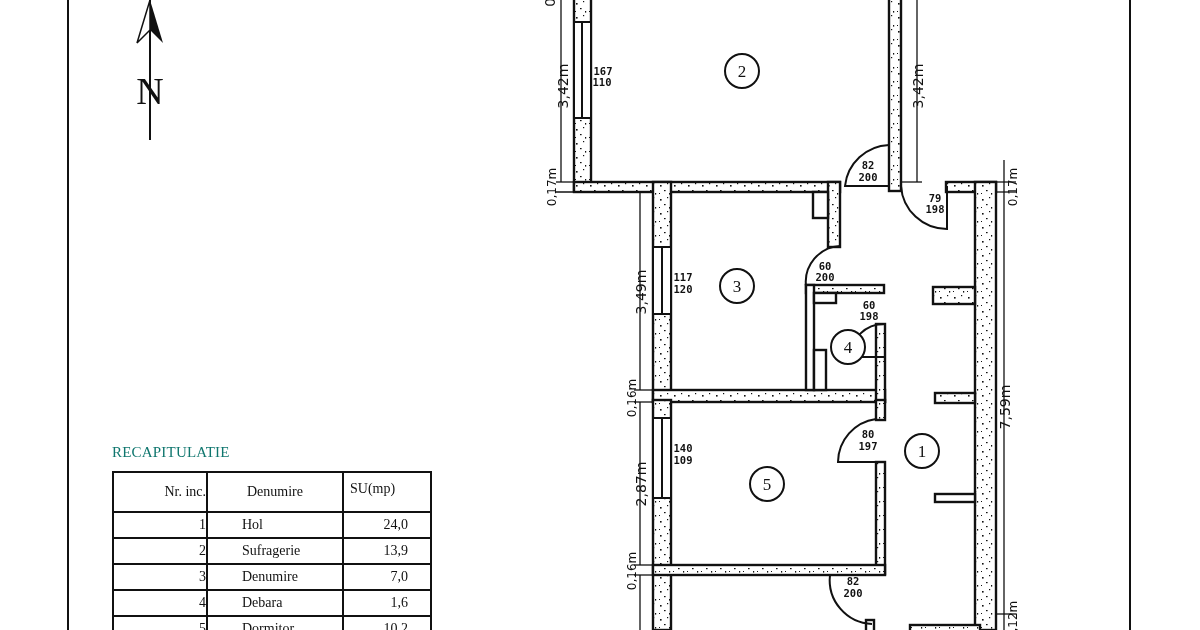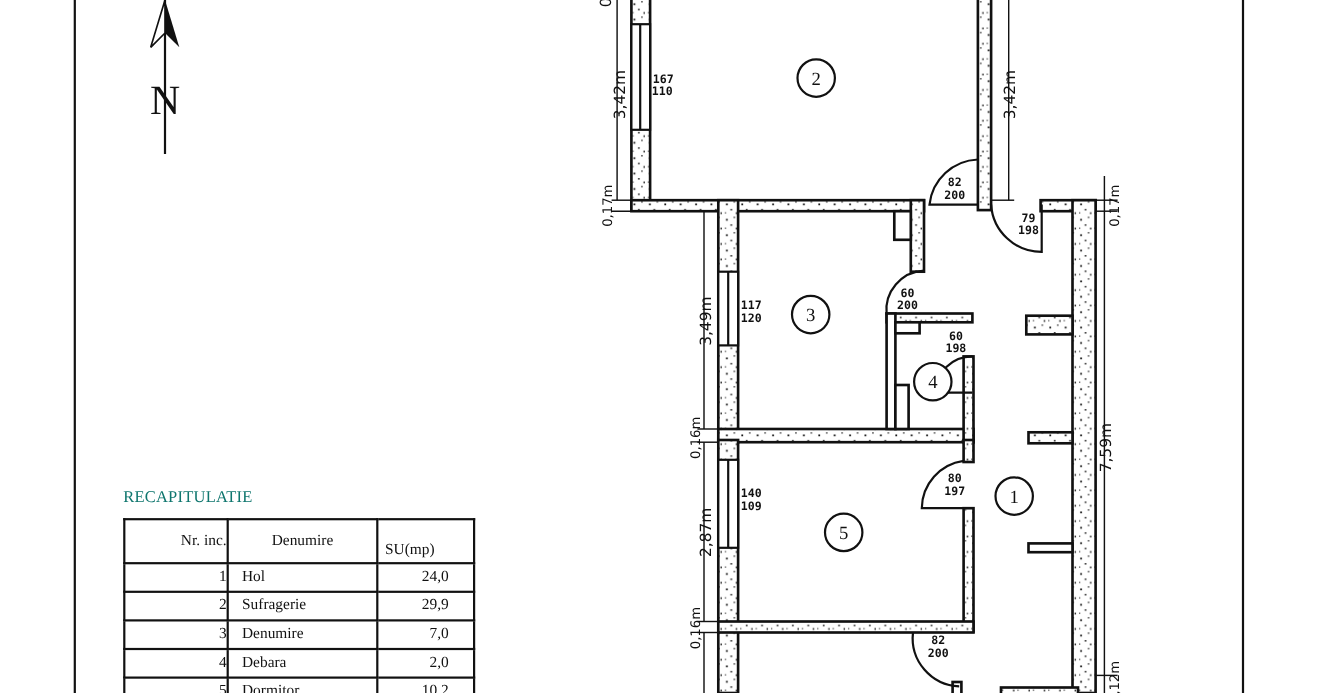--- a/index.html
+++ b/index.html
@@ -4,23 +4,23 @@
 <style>
   html, body { margin:0; padding:0; background:#ffffff; }
   body { width:1200px; height:630px; overflow:hidden; position:relative; font-family:"Liberation Serif", serif; }
   .frame-line { position:absolute; top:0; width:2px; height:630px; background:#111; }
   #north { position:absolute; left:128px; top:0; width:44px; height:140px; }
   #recap-title { position:absolute; left:112px; top:444px; width:322px; text-align:left; font-size:15px; color:#0f766e; letter-spacing:0.2px; }
   #recap-table { position:absolute; left:112px; top:471px; border-collapse:collapse; font-size:14px; color:#111; }
   #recap-table th, #recap-table td { border:2px solid #111; padding:0; height:24px; font-weight:normal; }
   #recap-table th { height:38px; font-size:14px; }
   #recap-table .c1 { width:92px; text-align:right;margin-left:20px; }
-  #recap-table .c2 { width:136px; text-align:left; padding-left:12px; box-sizing:border-box; }
+  #recap-table .c2 { width:136px; text-align:left; padding-left:34px; box-sizing:border-box; }
   #recap-table .c3 { width:88px; text-align:right; padding-right:22px; box-sizing:border-box; }
-  #recap-table th.c3 { text-align:left; padding-left:6px; vertical-align:top; padding-top:20px; }
+  #recap-table th.c3 { text-align:left; padding-left:6px; vertical-align:top; padding-top:8px; }
   #recap-table th.c2 { text-align:center; padding-left:0; }
   #plan { position:absolute; left:0; top:0; width:1200px; height:630px; }
 </style>
 </head>
 <body>
 
 <div class="frame-line" style="left:67px;"></div>
 <div class="frame-line" style="left:1129px;"></div>
 
 <svg id="north" viewBox="0 0 44 140">
@@ -41,31 +41,31 @@
   </thead>
   <tbody>
     <tr>
       <td class="c1">1</td>
       <td class="c2">Hol</td>
       <td class="c3">24,0</td>
     </tr>
     <tr>
       <td class="c1">2</td>
       <td class="c2">Sufragerie</td>
-      <td class="c3">29,9</td>
+      <td class="c3">13,9</td>
     </tr>
     <tr>
       <td class="c1">3</td>
       <td class="c2">Denumire</td>
       <td class="c3">7,0</td>
     </tr>
     <tr>
       <td class="c1">4</td>
       <td class="c2">Debara</td>
-      <td class="c3">2,0</td>
+      <td class="c3">1,6</td>
     </tr>
     <tr>
       <td class="c1">5</td>
       <td class="c2">Dormitor</td>
       <td class="c3">10,2</td>
     </tr>
   </tbody>
 </table>
 
 <svg id="plan" viewBox="0 0 1200 630">

